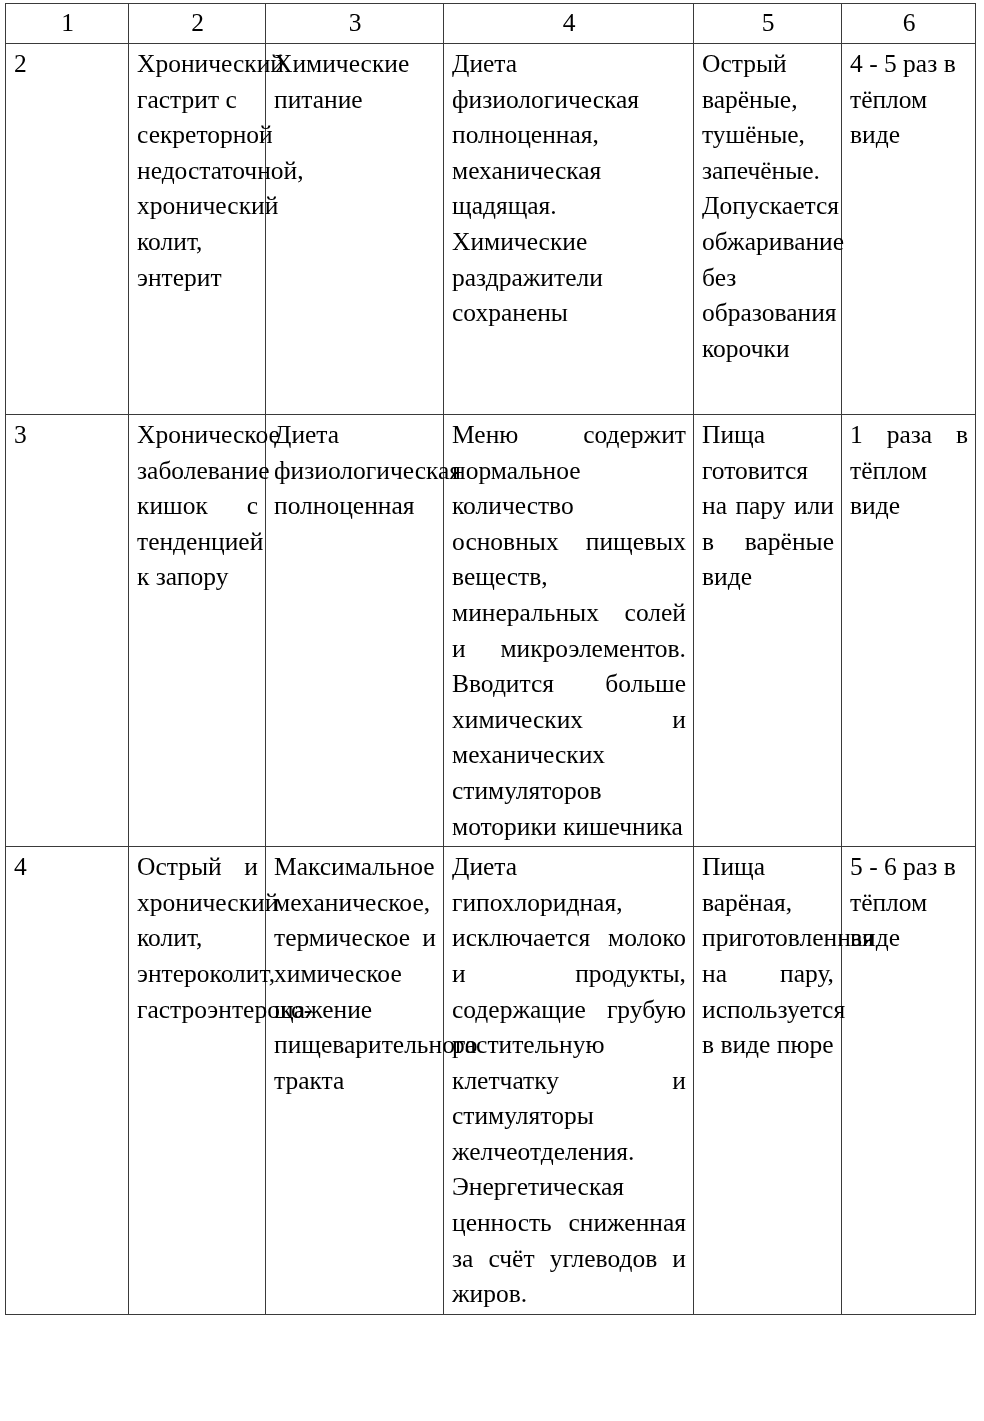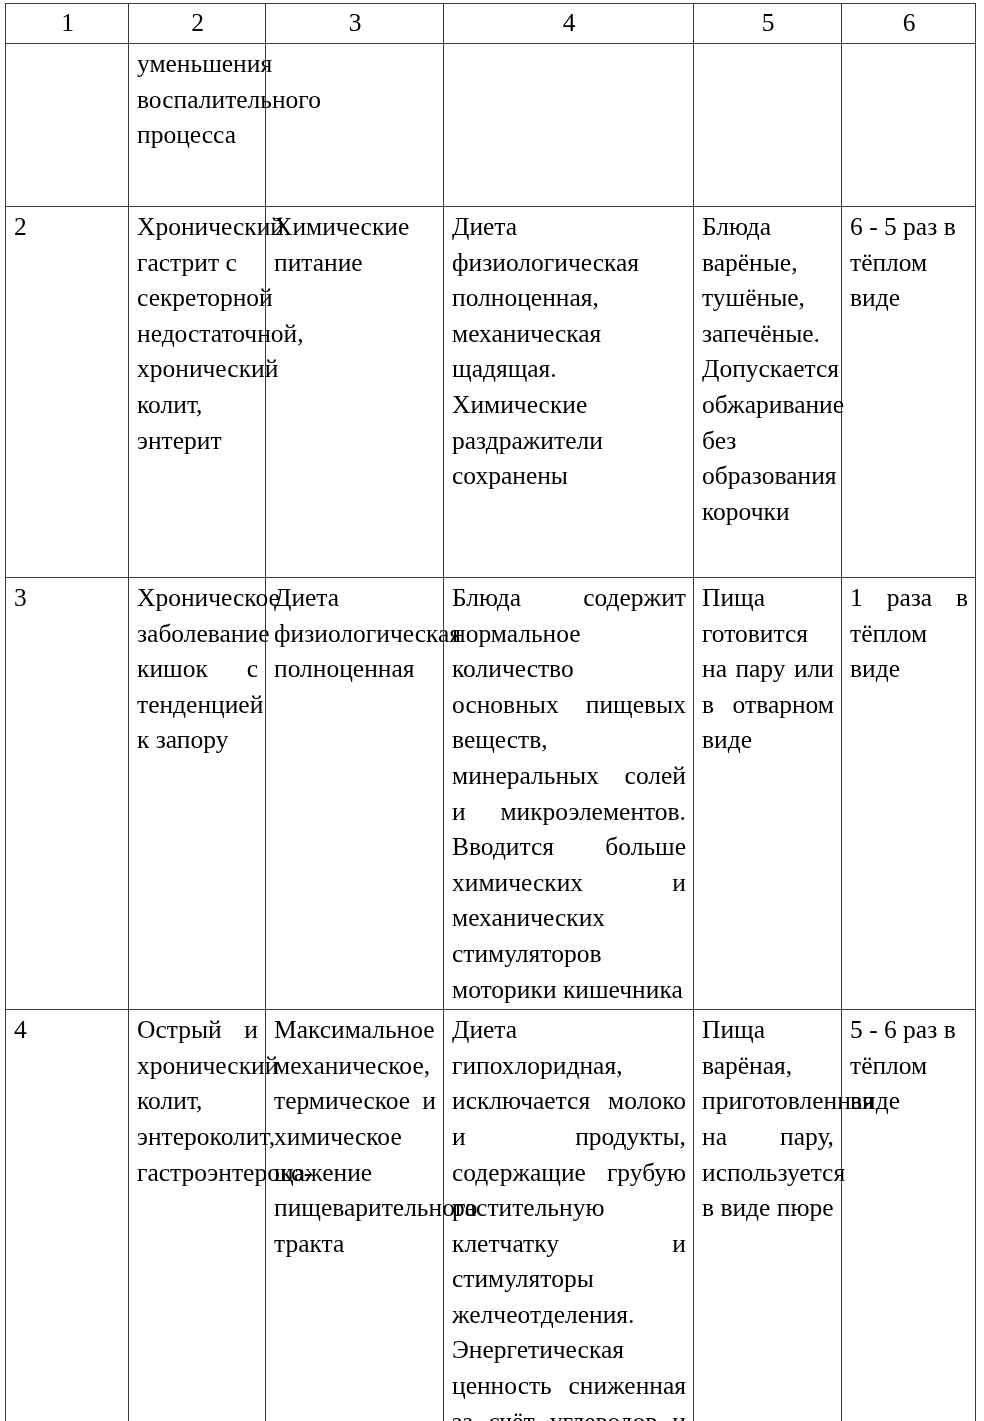--- a/index.html
+++ b/index.html
@@ -97,44 +97,36 @@
 
       <tr class="header-row">
         <td>1</td>
         <td>2</td>
         <td>3</td>
         <td>4</td>
         <td>5</td>
         <td>6</td>
       </tr>
 
-      <tr class="row-cont">
-        <td class="num-cell"></td>
-        <td class="plain">уменьшения воспалительного процесса</td>
-        <td class="justify"></td>
-        <td class="justify"></td>
-        <td class="justify"></td>
-        <td class="plain"></td>
-      </tr>
 
       <tr class="row-2">
         <td class="num-cell">2</td>
         <td class="plain">Хронический гастрит с секреторной недостаточной, хронический колит, энтерит</td>
         <td class="plain">Химические питание</td>
         <td class="justify">Диета физиологическая полноценная, механическая щадящая. Химические раздражители сохранены</td>
-        <td class="justify">Блюда варёные, тушёные, запечёные. Допускается обжаривание без образования корочки</td>
-        <td class="plain">6 - 5 раз в тёплом виде</td>
+        <td class="justify">Острый варёные, тушёные, запечёные. Допускается обжаривание без образования корочки</td>
+        <td class="plain">4 - 5 раз в тёплом виде</td>
       </tr>
 
       <tr class="row-3">
         <td class="num-cell">3</td>
         <td class="justify">Хроническое заболевание кишок с тенденцией к запору</td>
         <td class="justify">Диета физиологическая полноценная</td>
-        <td class="justify">Блюда содержит нормальное количество основных пищевых веществ, минеральных солей и микроэлементов. Вводится больше химических и механических стимуляторов моторики кишечника</td>
-        <td class="justify">Пища готовится на пару или в отварном виде</td>
+        <td class="justify">Меню содержит нормальное количество основных пищевых веществ, минеральных солей и микроэлементов. Вводится больше химических и механических стимуляторов моторики кишечника</td>
+        <td class="justify">Пища готовится на пару или в варёные виде</td>
         <td class="justify">1 раза в тёплом виде</td>
       </tr>
 
       <tr class="row-4">
         <td class="num-cell">4</td>
         <td class="justify">Острый и хронический колит, энтероколит, гастроэнтероко-</td>
         <td class="justify">Максимальное механическое, термическое и химическое щажение пищеварительного тракта</td>
         <td class="justify">Диета гипохлоридная, исключается молоко и продукты, содержащие грубую растительную клетчатку и стимуляторы желчеотделения. Энергетическая ценность сниженная за счёт углеводов и жиров.</td>
         <td class="justify">Пища варёная, приготовленная на пару, используется в виде пюре</td>
         <td class="plain">5 - 6 раз в тёплом виде</td>

